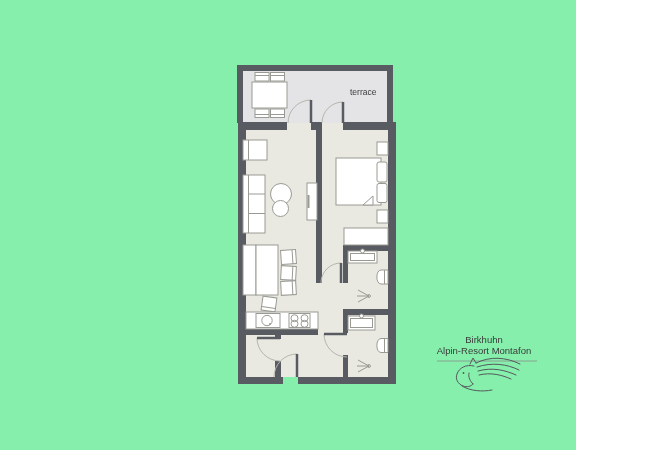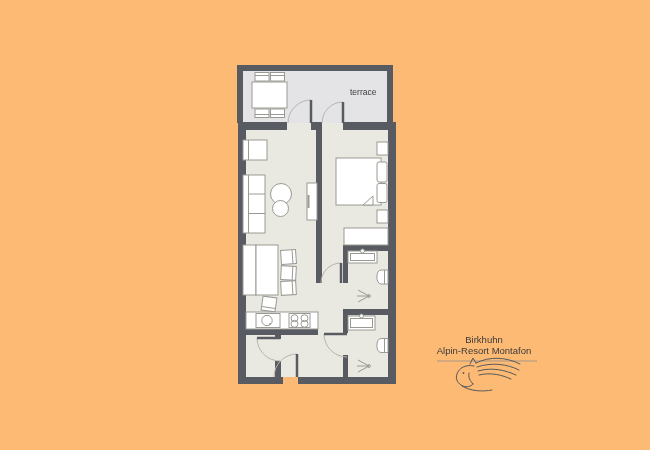--- a/index.html
+++ b/index.html
@@ -1,16 +1,16 @@
 <!DOCTYPE html>
 <html style="--wall: #585c62; --terrace-floor: #e4e4e6; --room-floor: #e9e8e1; --furniture-fill: #ffffff; --furniture-stroke: #9a9a94; --door-arc: #b5b5ac; --text: #3a3a3a; --logo-stroke: #55585c; --divider-line: #8c8c8c;"><head>
 <meta charset="utf-8">
 <style>
   html,body { margin:0; padding:0; background:#ffffff; }
-  #stage { position:relative; width:650px; height:450px; background:#fdba74; overflow:hidden; }
+  #stage { position:relative; width:576px; height:450px; background:#86efac; overflow:hidden; }
   svg { display:block; }
   .wall       { fill: var(--wall); }
   .tfloor     { fill: var(--terrace-floor); }
   .rfloor     { fill: var(--room-floor); }
   .furn       { fill: var(--furniture-fill); stroke: var(--furniture-stroke); stroke-width:1; }
   .furn-line  { stroke: var(--furniture-stroke); stroke-width:1; fill:none; }
   .furn-dark  { fill: var(--furniture-stroke); }
   .arc        { stroke: var(--door-arc); stroke-width:1; fill:none; }
   .leaf       { stroke: var(--wall); stroke-width:2.5; fill:none; }
   .glyph      { stroke: var(--furniture-stroke); stroke-width:1; fill:none; }

